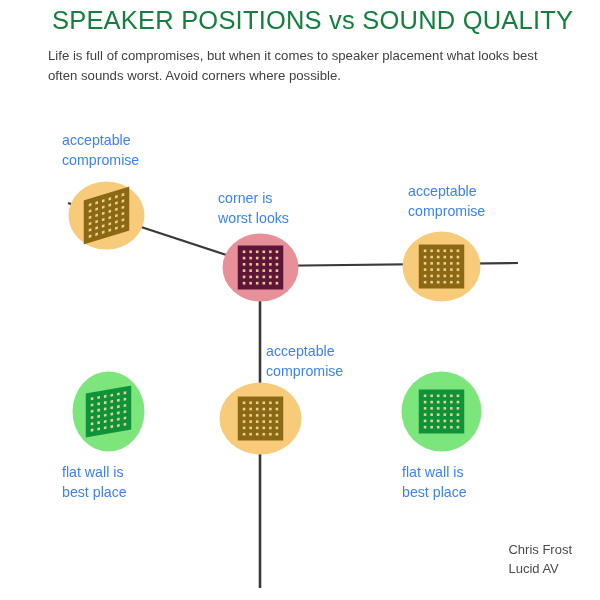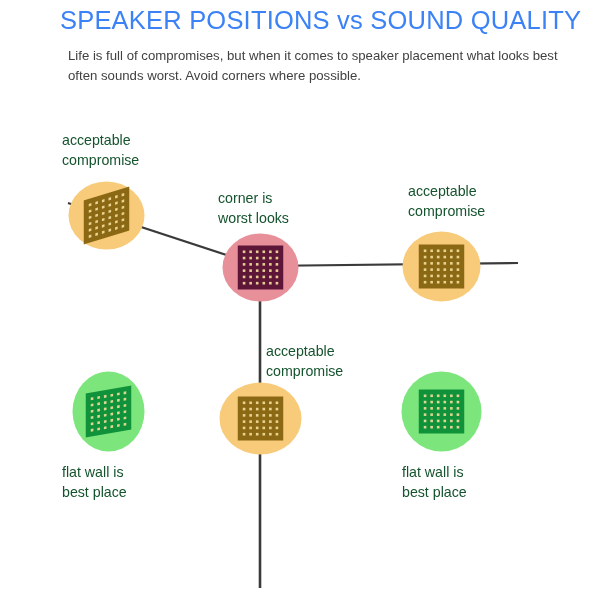--- a/index.html
+++ b/index.html
@@ -21,32 +21,32 @@
   }
 
   
   #header {
     position: absolute;
     left: 0; top: 0;
     width: 600px;
   }
   #title {
     position: absolute;
-    left: 60px;
+    left: 52px;
     top: 6px;
     width: 520px;
     font-size: 25.5px;
     font-weight: 400;
     letter-spacing: 0.2px;
-    color: #3b82f6;
+    color: #15803d;
     white-space: nowrap;
   }
   #subtitle {
     position: absolute;
-    left: 68px;
+    left: 48px;
     top: 46px;
     width: 500px;
     font-size: 13.2px;
     line-height: 19.5px;
     color: #414141;
   }
 
   
   #stage {
     position: absolute;
@@ -75,21 +75,21 @@
   .speaker {
     position: absolute;
     left: 50%; top: 50%;
   }
 
   
   .label {
     position: absolute;
     font-size: 14.2px;
     line-height: 20px;
-    color: #14532d;
+    color: #3b82f6;
     white-space: pre-line;
   }
 
   
   #credit {
     position: absolute;
     right: 28px;
     bottom: 22px;
     text-align: left;
     font-size: 13px;
@@ -390,14 +390,16 @@
 compromise</div>
         <div class="label" style="left: 62px; top: 462px;">flat wall is
 best place</div>
         <div class="label" style="left: 266px; top: 341px;">acceptable
 compromise</div>
         <div class="label" style="left: 402px; top: 462px;">flat wall is
 best place</div>
       </div>
   </div>
 
+  <div id="credit">Chris Frost
+Lucid AV</div>
 
 </div>
 
 </body></html>

